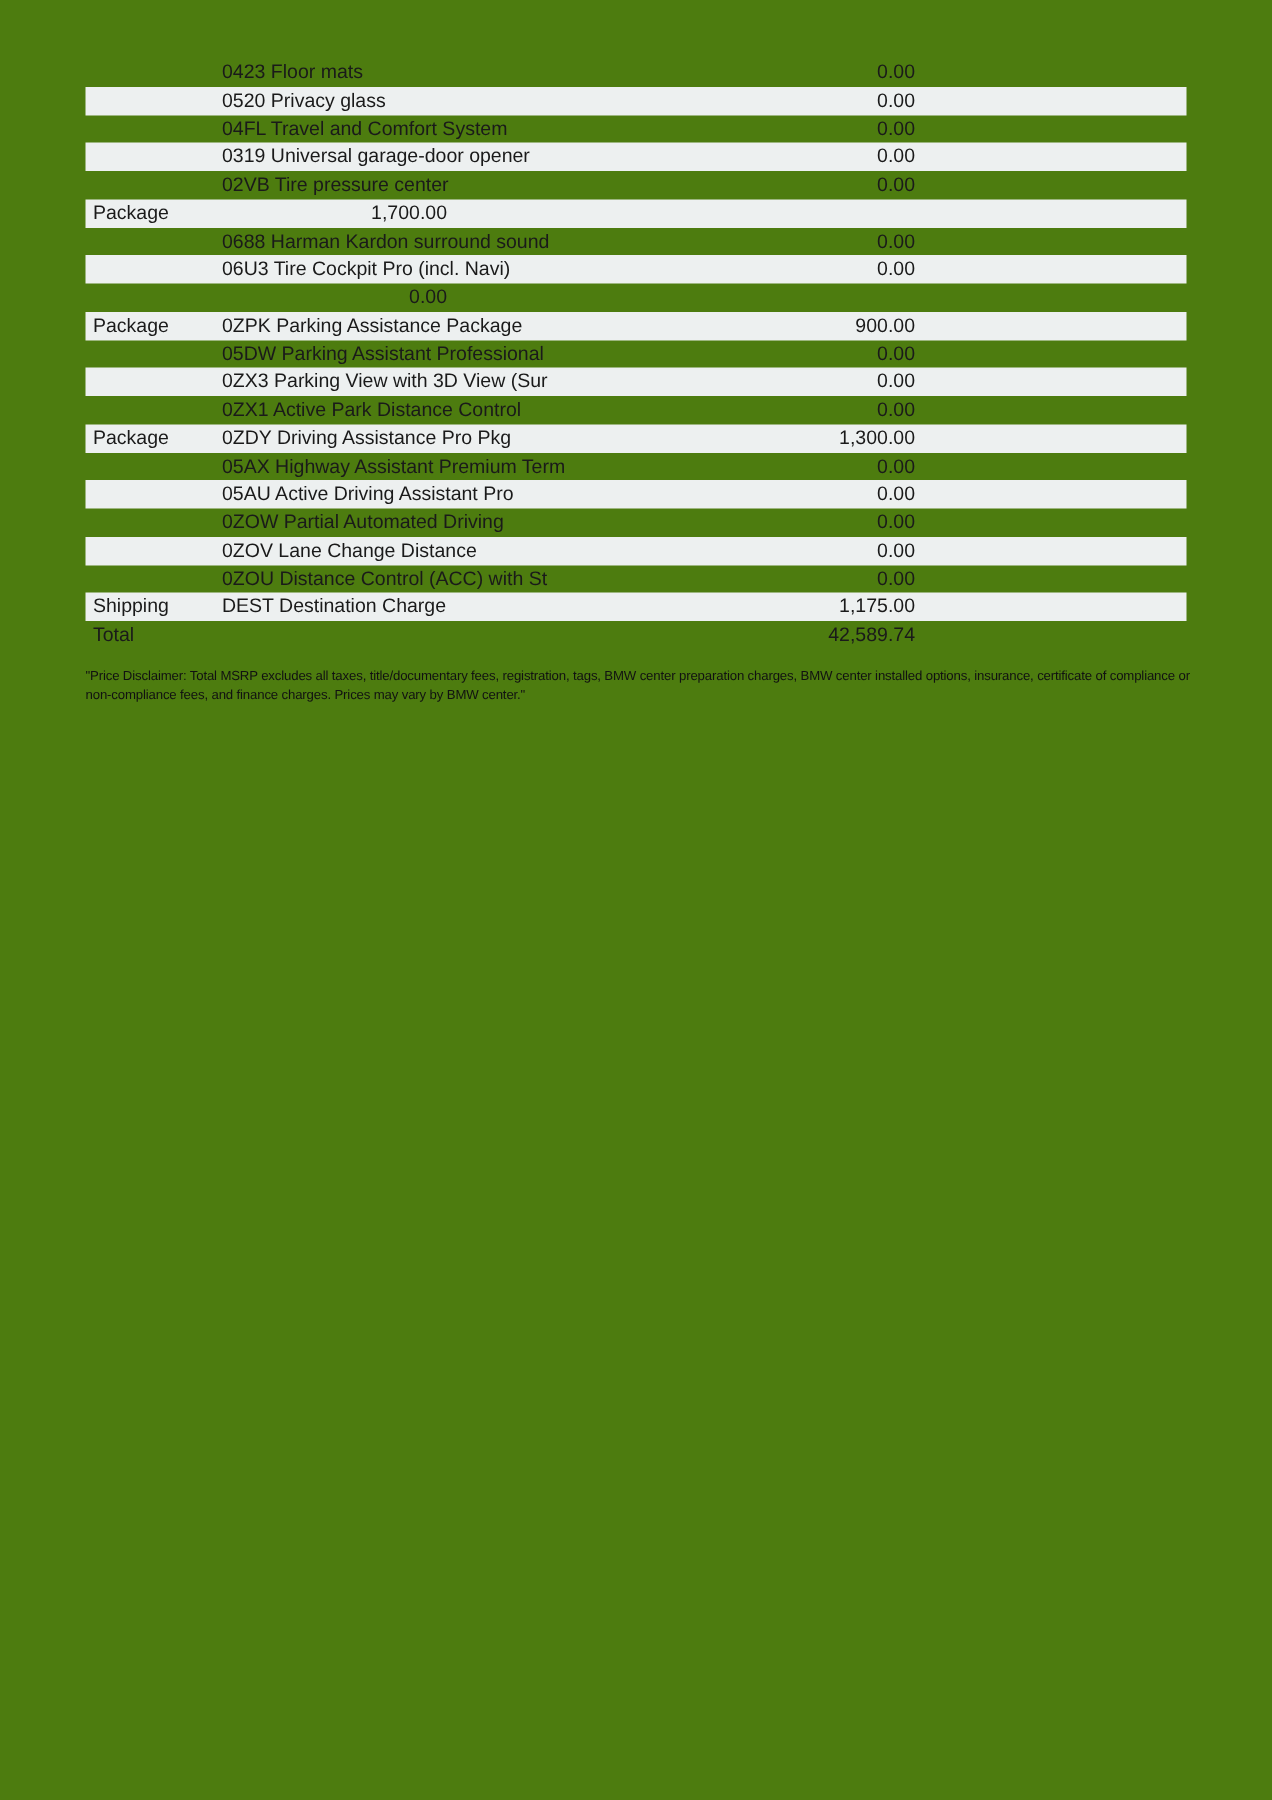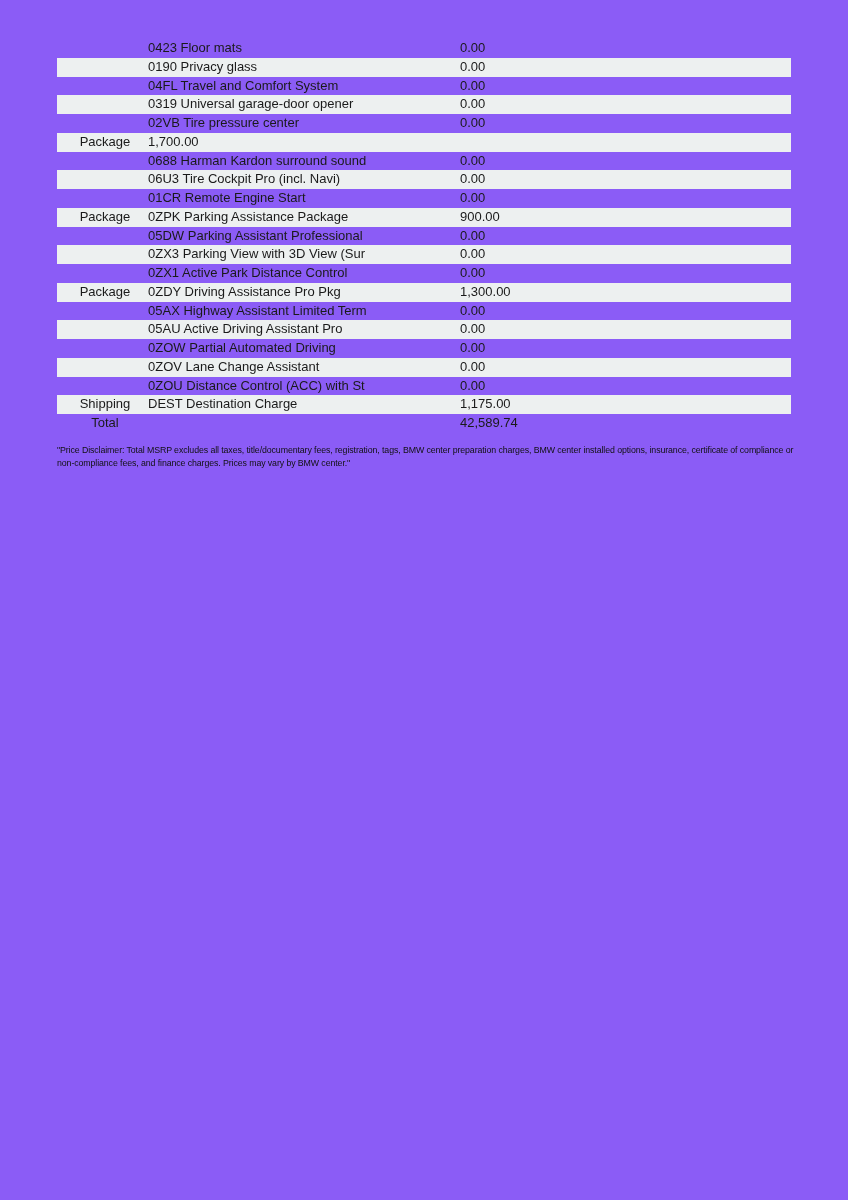--- a/index.html
+++ b/index.html
@@ -4,21 +4,21 @@
 <style>
   html, body {
     margin: 0;
     padding: 0;
     background: #ffffff;
   }
   .page {
     position: relative;
     width: 848px;
     height: 1200px;
-    background: #8b5cf6;
+    background: #4d7c0f;
     font-family: "Liberation Sans", sans-serif;
     color: #1a1a1a;
     overflow: hidden;
   }
   .pricing-table {
     position: absolute;
     top: 39px;
     left: 57px;
     width: 734px;
   }
@@ -31,31 +31,30 @@
     box-sizing: border-box;
     white-space: nowrap;
   }
   .row.alt {
     background: #edf0f0;
   }
   .cell-category {
     flex: none;
     width: 86px;
     overflow: hidden;
-    text-align: center;
   }
   .cell-description {
     flex: none;
     width: 312px;
     overflow: hidden;
   }
   .cell-price {
     flex: none;
     width: 150px;
-    text-align: left;
+    text-align: right;
   }
   .cell-spacer {
     flex: 1;
   }
   .disclaimer {
     position: absolute;
     top: 444px;
     left: 57px;
     width: 737px;
     font-size: 8.8px;
@@ -70,21 +69,21 @@
 <div class="page">
   <div class="pricing-table" id="pricing-table">
       <div class="row">
         <span class="cell-category"></span>
         <span class="cell-description">0423 Floor mats</span>
         <span class="cell-price">0.00</span>
         <span class="cell-spacer"></span>
       </div>
       <div class="row alt">
         <span class="cell-category"></span>
-        <span class="cell-description">0190 Privacy glass</span>
+        <span class="cell-description">0520 Privacy glass</span>
         <span class="cell-price">0.00</span>
         <span class="cell-spacer"></span>
       </div>
       <div class="row">
         <span class="cell-category"></span>
         <span class="cell-description">04FL Travel and Comfort System</span>
         <span class="cell-price">0.00</span>
         <span class="cell-spacer"></span>
       </div>
       <div class="row alt">
@@ -111,21 +110,20 @@
         <span class="cell-spacer"></span>
       </div>
       <div class="row alt">
         <span class="cell-category"></span>
         <span class="cell-description">06U3 Tire Cockpit Pro (incl. Navi)</span>
         <span class="cell-price">0.00</span>
         <span class="cell-spacer"></span>
       </div>
       <div class="row">
         <span class="cell-category"></span>
-        <span class="cell-description">01CR Remote Engine Start</span>
         <span class="cell-price">0.00</span>
         <span class="cell-spacer"></span>
       </div>
       <div class="row alt">
         <span class="cell-category">Package</span>
         <span class="cell-description">0ZPK Parking Assistance Package</span>
         <span class="cell-price">900.00</span>
         <span class="cell-spacer"></span>
       </div>
       <div class="row">
@@ -147,39 +145,39 @@
         <span class="cell-spacer"></span>
       </div>
       <div class="row alt">
         <span class="cell-category">Package</span>
         <span class="cell-description">0ZDY Driving Assistance Pro Pkg</span>
         <span class="cell-price">1,300.00</span>
         <span class="cell-spacer"></span>
       </div>
       <div class="row">
         <span class="cell-category"></span>
-        <span class="cell-description">05AX Highway Assistant Limited Term</span>
+        <span class="cell-description">05AX Highway Assistant Premium Term</span>
         <span class="cell-price">0.00</span>
         <span class="cell-spacer"></span>
       </div>
       <div class="row alt">
         <span class="cell-category"></span>
         <span class="cell-description">05AU Active Driving Assistant Pro</span>
         <span class="cell-price">0.00</span>
         <span class="cell-spacer"></span>
       </div>
       <div class="row">
         <span class="cell-category"></span>
         <span class="cell-description">0ZOW Partial Automated Driving</span>
         <span class="cell-price">0.00</span>
         <span class="cell-spacer"></span>
       </div>
       <div class="row alt">
         <span class="cell-category"></span>
-        <span class="cell-description">0ZOV Lane Change Assistant</span>
+        <span class="cell-description">0ZOV Lane Change Distance</span>
         <span class="cell-price">0.00</span>
         <span class="cell-spacer"></span>
       </div>
       <div class="row">
         <span class="cell-category"></span>
         <span class="cell-description">0ZOU Distance Control (ACC) with St</span>
         <span class="cell-price">0.00</span>
         <span class="cell-spacer"></span>
       </div>
       <div class="row alt">

